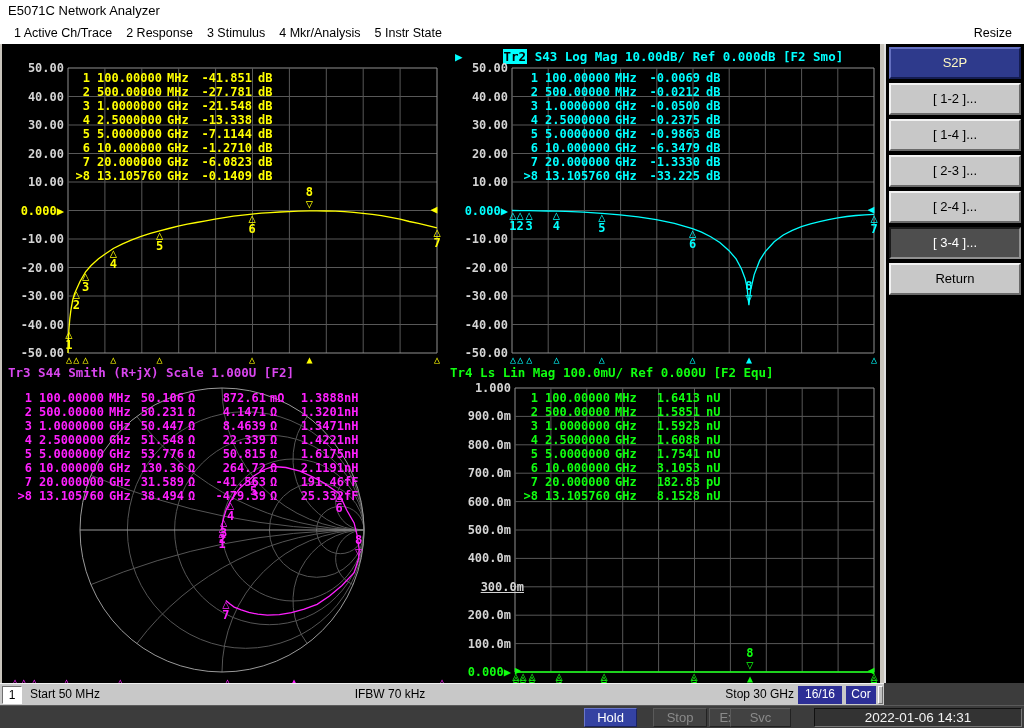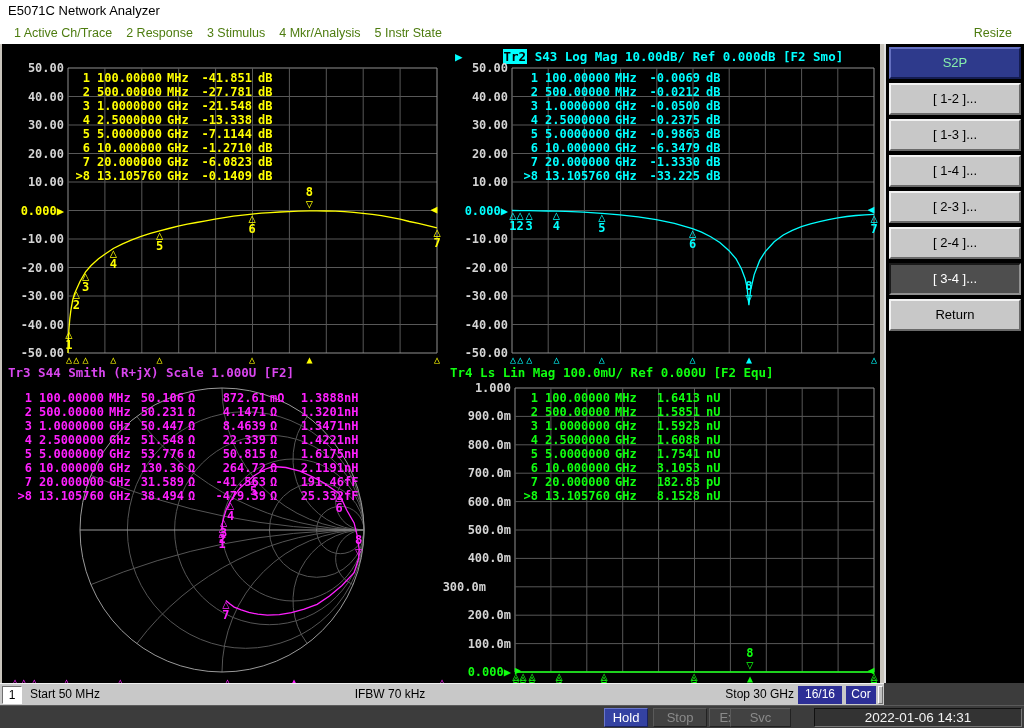--- a/index.html
+++ b/index.html
@@ -1,32 +1,32 @@
 <!DOCTYPE html>
 <html><head>
 <meta charset="utf-8">
 <style>
 *{margin:0;padding:0;box-sizing:border-box}
 html,body{width:1024px;height:728px;background:#000;overflow:hidden;position:relative;
   font-family:"Liberation Sans",sans-serif}
 .titlebar{position:absolute;left:0;top:0;width:1024px;height:22px;background:#fff;color:#000;
   font-size:13px;line-height:22px;padding-left:8px}
-.menubar{position:absolute;left:0;top:22px;width:1024px;height:22px;background:#fff;color:#4d7c0f;
+.menubar{position:absolute;left:0;top:22px;width:1024px;height:22px;background:#fff;color:#000000;
   font-size:12.5px;line-height:22px}
 .menubar .mi{display:inline-block;margin-left:14px;cursor:default}
 .menubar .resize{position:absolute;right:12px;top:0}
 .lcd{position:absolute;left:2px;top:44px;width:878px;height:639px;background:#000;
   font-family:"DejaVu Sans Mono",monospace}
 .frame{position:absolute;background:#c8c4bc}
 .sidebar{position:absolute;left:884px;top:44px;width:140px;height:639px;background:#000;
   border-left:2px solid #e0e0e0;padding:3px 3px 0 3px}
 .sbtn{height:32px;margin-bottom:4px;background:#c8c8c8;border:2px solid;
   border-color:#f2f2f2 #6a6a6a #6a6a6a #f2f2f2;color:#000;font-size:13px;text-align:center;
   line-height:27px;cursor:default}
-.sbtn.hdr{background:#2e3a8c;color:#86efac;border-color:#6570c0 #141c50 #141c50 #6570c0}
+.sbtn.hdr{background:#2e3a8c;color:#fef9c3;border-color:#6570c0 #141c50 #141c50 #6570c0}
 .sbtn.active{background:#4e4e4e;color:#fff;border-color:#1a1a1a #909090 #909090 #1a1a1a}
 .statusbar{position:absolute;left:0;top:683px;width:884px;height:22px;background:#c8c8c8;
   border-top:1px solid #f0f0f0;font-size:12px;color:#000}
 .statusfill{position:absolute;left:884px;top:683px;width:140px;height:22px;background:#3c3c3c}
 .chbox{position:absolute;left:2px;top:2px;width:20px;height:18px;background:#fff;text-align:center;
   line-height:17px;border:1px solid;border-color:#707070 #fff #fff #707070}
 .st-start{position:absolute;left:30px;top:3px}
 .st-ifbw{position:absolute;left:310px;top:3px;width:160px;text-align:center}
 .st-stop{position:absolute;left:700px;top:3px;width:94px;text-align:right}
 .bluebox{position:absolute;top:2px;height:18px;background:#2d2f96;color:#fff;text-align:center;
@@ -293,21 +293,21 @@
       <polyline points="0.0,284.0 359.0,284.0" fill="none" stroke="#10ff10" stroke-width="1.3"></polyline>
     </svg>
     <div class="tt" style="left: 448px; top: 321px; color: rgb(16, 255, 16);"><span>Tr4</span><span> Ls Lin Mag 100.0mU/ Ref 0.000U [F2 Equ]</span></div>
     <div class="ylab" style="left: 447px; top: 337px; width: 62px;">1.000</div>
     <div class="ylab" style="left: 447px; top: 365px; width: 62px;">900.0m</div>
     <div class="ylab" style="left: 447px; top: 394px; width: 62px;">800.0m</div>
     <div class="ylab" style="left: 447px; top: 422px; width: 62px;">700.0m</div>
     <div class="ylab" style="left: 447px; top: 451px; width: 62px;">600.0m</div>
     <div class="ylab" style="left: 447px; top: 479px; width: 62px;">500.0m</div>
     <div class="ylab" style="left: 447px; top: 507px; width: 62px;">400.0m</div>
-    <div class="ylab" style="left: 422px; top: 536px; width: 62px;">300.0m</div>
+    <div class="ylab" style="left: 460px; top: 536px; width: 62px; text-decoration: underline;">300.0m</div>
     <div class="ylab" style="left: 447px; top: 564px; width: 62px;">200.0m</div>
     <div class="ylab" style="left: 447px; top: 593px; width: 62px;">100.0m</div>
     <div class="ylab" style="left: 447px; top: 621px; width: 62px; color: rgb(16, 255, 16);">0.000▶</div>
     <div class="mk" style="left: 863px; top: 621px; color: rgb(16, 255, 16); font-size: 11px;">◀</div>
     <div class="mk" style="left: 510px; top: 621px; color: rgb(16, 255, 16); font-size: 11px;">▶</div>
     <div class="mk" style="left: 507.9px; top: 626px; color: rgb(16, 255, 16);">△</div>
     <div class="mk" style="left: 507.9px; top: 637px; color: rgb(16, 255, 16);">1</div>
     <div class="mk" style="left: 507.9px; top: 629px; color: rgb(16, 255, 16); font-size: 10px;">△</div>
     <div class="mk" style="left: 515.098px; top: 626px; color: rgb(16, 255, 16);">△</div>
     <div class="mk" style="left: 515.098px; top: 637px; color: rgb(16, 255, 16);">2</div>
@@ -339,33 +339,33 @@
       <div class="mrow"><span class="mn">6</span><span class="mf">10.000000</span><span class="mu">GHz</span><span class="mv">3.1053</span><span class="mvu">nU</span></div>
       <div class="mrow"><span class="mn">7</span><span class="mf">20.000000</span><span class="mu">GHz</span><span class="mv">182.83</span><span class="mvu">pU</span></div>
       <div class="mrow"><span class="mn">&gt;8</span><span class="mf">13.105760</span><span class="mu">GHz</span><span class="mv">8.1528</span><span class="mvu">nU</span></div>
     </div>
   </div>
 <div class="frame" style="left:0;top:44px;width:2px;height:639px"></div>
 <div class="frame" style="left:880px;top:44px;width:4px;height:639px"></div>
 
 <div class="sidebar" id="sidebar">
   <div class="sbtn hdr">S2P</div>
-  <span id="sidebar-buttons"><div class="sbtn">[ 1-2 ]...</div><div class="sbtn">[ 1-3 ]...</div><div class="sbtn">[ 1-4 ]...</div><div class="sbtn">[ 2-3 ]...</div><div class="sbtn">[ 2-4 ]...</div><div class="sbtn active">[ 3-4 ]...</div><div class="sbtn">Return</div></span>
+  <span id="sidebar-buttons"><div class="sbtn">[ 1-2 ]...</div><div class="sbtn">[ 1-4 ]...</div><div class="sbtn">[ 2-3 ]...</div><div class="sbtn">[ 2-4 ]...</div><div class="sbtn active">[ 3-4 ]...</div><div class="sbtn">Return</div></span>
 </div>
 
 <div class="statusbar">
   <div class="chbox">1</div>
   <div class="st-start">Start 50 MHz</div>
   <div class="st-ifbw">IFBW 70 kHz</div>
   <div class="st-stop">Stop 30 GHz</div>
   <div class="bluebox" style="left:798px;width:44px">16/16</div>
   <div class="bluebox" style="left:846px;width:30px">Cor</div>
   <div class="graybox" style="left:878px;width:5px"></div>
 </div>
 <div class="statusfill"></div>
 
 <div class="bottombar">
-  <div class="bb on" style="left:604px;width:44px">Hold</div>
+  <div class="bb on" style="left:584px;width:53px">Hold</div>
   <div class="bb" style="left:653px;width:54px">Stop</div>
   <div class="bb" style="left:709px;width:60px">ExtRef</div>
   <div class="bb" style="left:730px;width:61px">Svc</div>
   <div class="datebox" style="left:814px;width:208px">2022-01-06 14:31</div>
 </div>
 
 </body></html>

